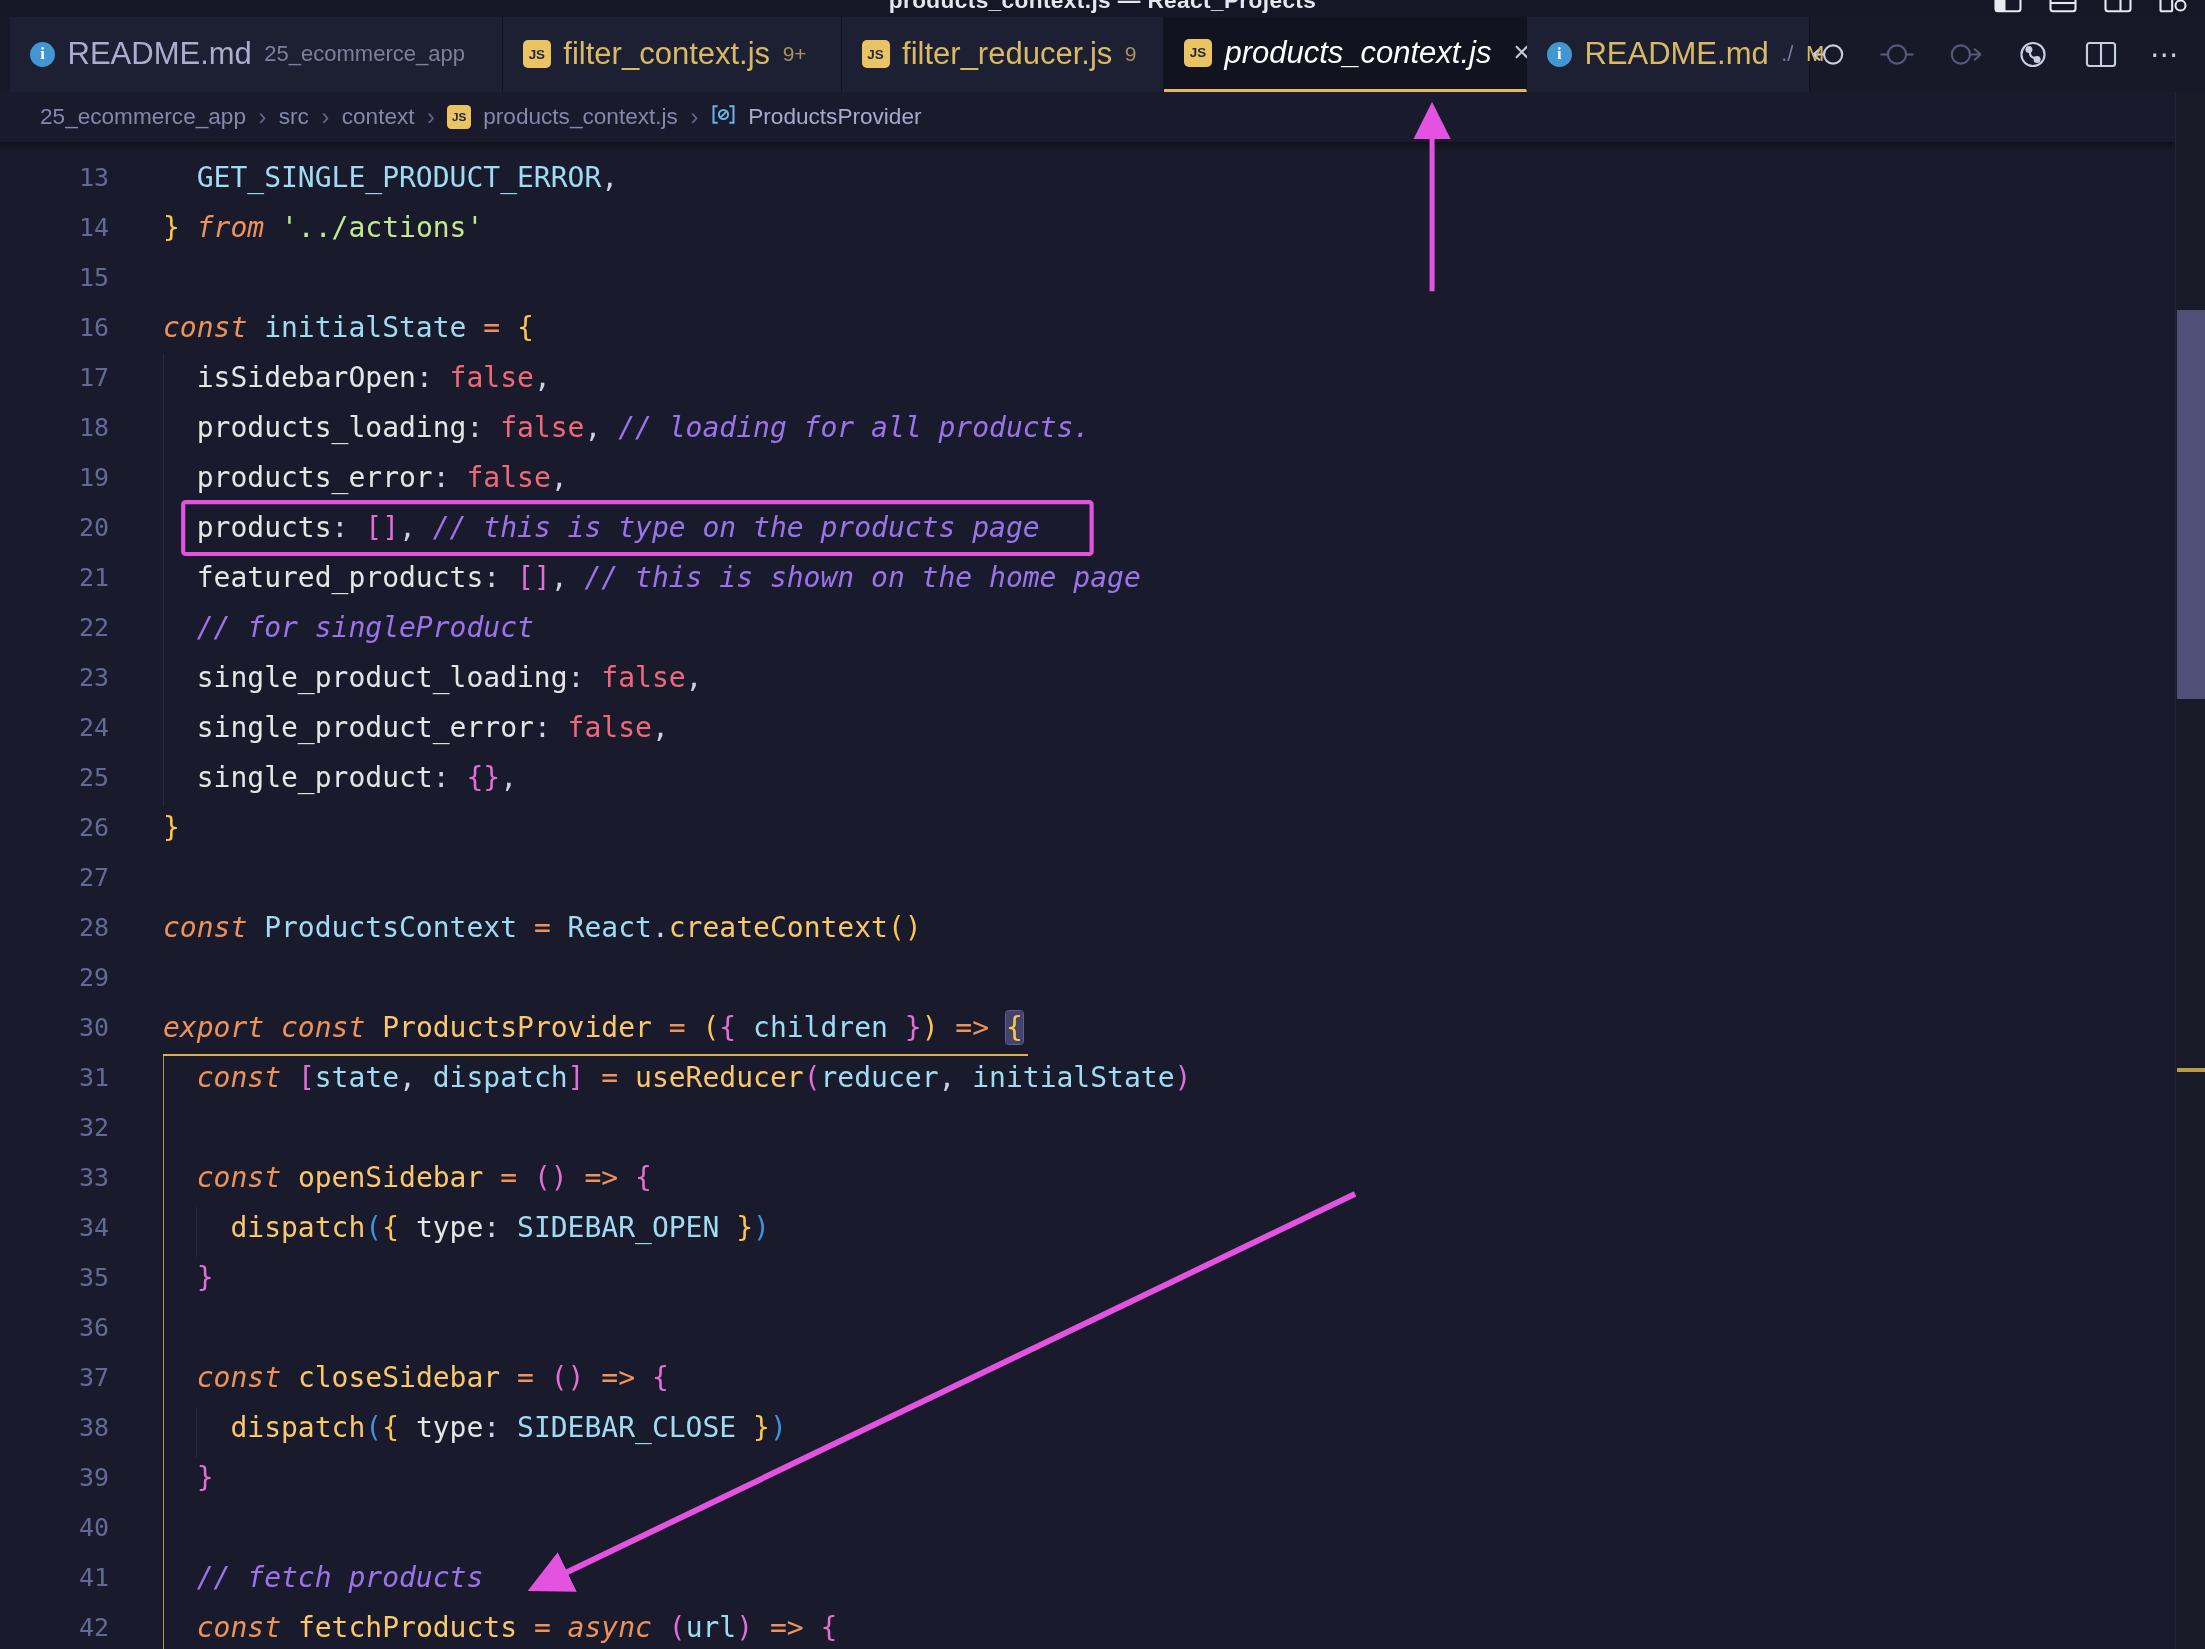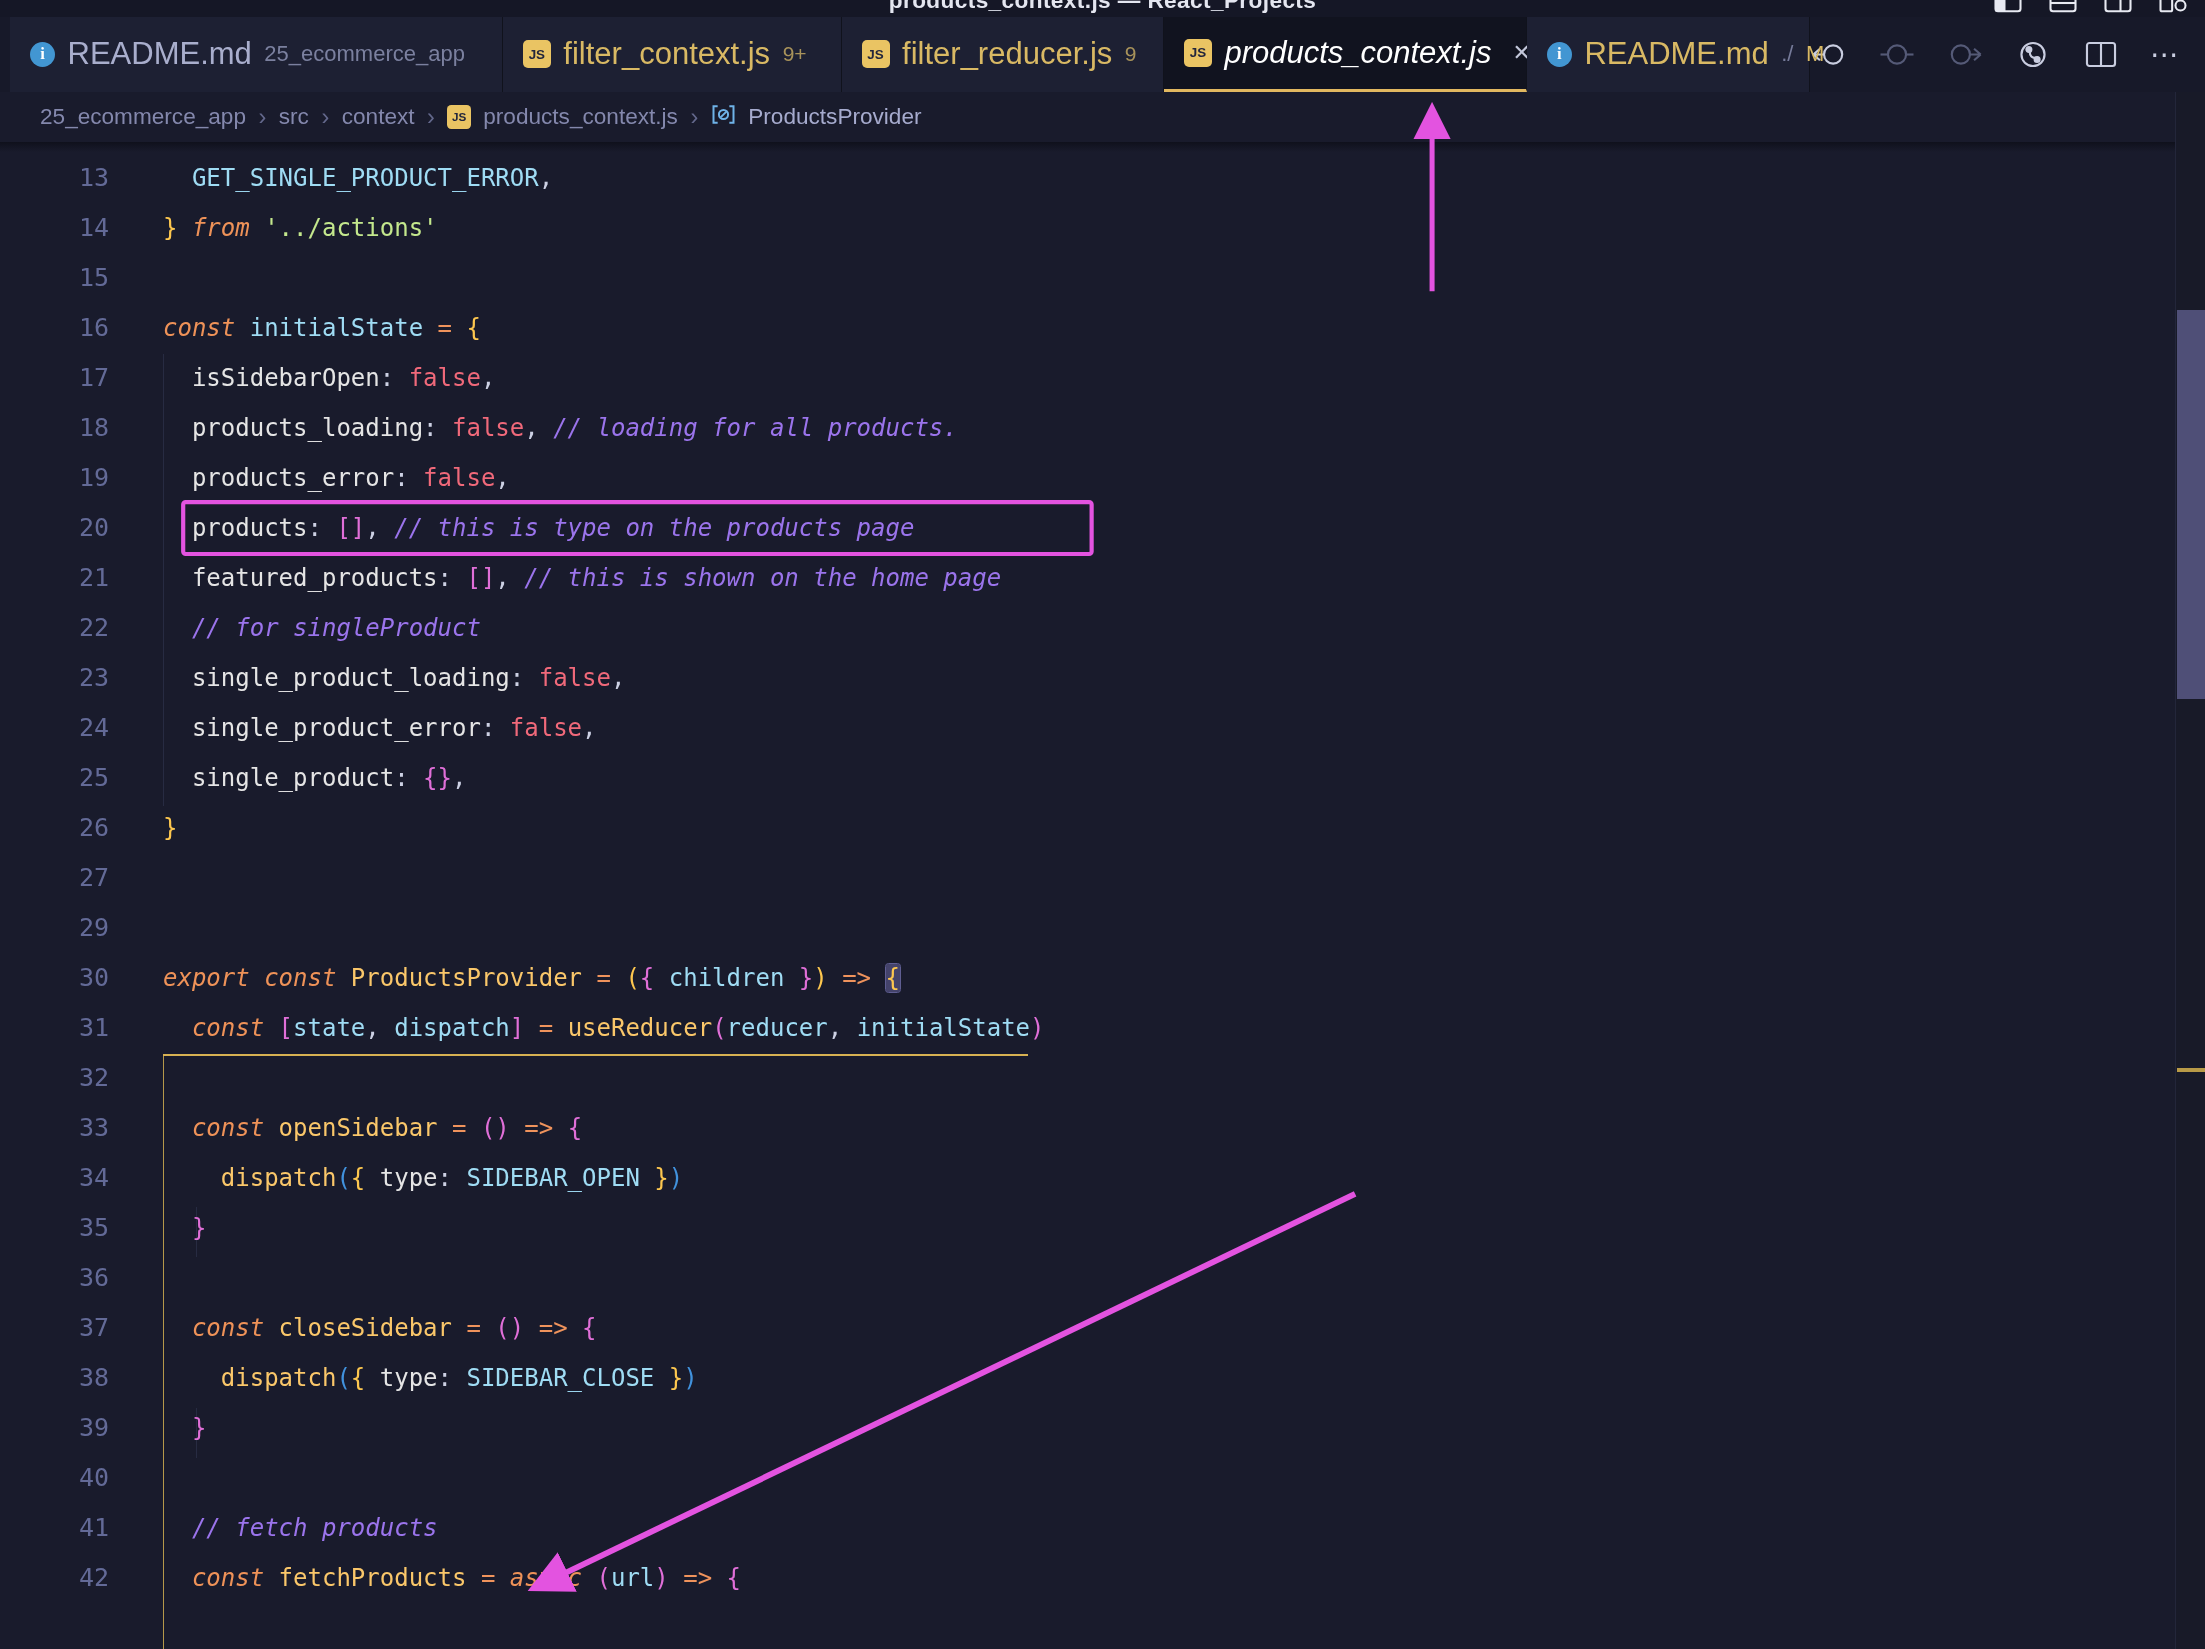--- a/index.html
+++ b/index.html
@@ -44,21 +44,21 @@
 
   
   .editor { position:absolute; top:142px; left:0; right:30px; bottom:0; overflow:hidden;padding-left:23px; }
   #guides { position:absolute; inset:0; z-index:0; }
   .guide { position:absolute; border-left:1.7px solid #272b42; }
   .guide.active { border-left:1.7px solid #b5984a; }
   .bracket-underline { position:absolute; height:2.1px; background:#d7b152; }
   #rows { position:absolute; top:11px; left:0; right:0; z-index:1; }
   .code-row { display:flex; height:50px; }
   .gutter-num { width:109px; flex:none; text-align:right; font-family:"DejaVu Sans Mono", monospace; font-size:25px; line-height:50px; color:#636a97; }
-  .line-content { margin-left:54px; font-family:"DejaVu Sans Mono", monospace; font-size:24px; line-height:50px; white-space:pre; }
+  .line-content { margin-left:54px; font-family:"DejaVu Sans Mono", monospace; font-size:28px; line-height:50px; white-space:pre; }
 
   
   .t-ws { color:#cdd1e4; }
   .t-kw { color:#ee9258; font-style:italic; }
   .t-fn { color:#fac76a; }
   .t-vr { color:#9fdcf4; }
   .t-pr { color:#e5e5e5; }
   .t-bl { color:#f0697a; }
   .t-st { color:#c4e88d; }
   .t-cm { color:#9b74ec; font-style:italic; }
@@ -255,20 +255,24 @@
       </div>
       <div class="code-row">
         <span class="gutter-num">26</span>
         <span class="line-content"><span class="t-b1">}</span></span>
       </div>
       <div class="code-row">
         <span class="gutter-num">27</span>
         <span class="line-content"></span>
       </div>
       <div class="code-row">
+        <span class="gutter-num">28</span>
+        <span class="line-content"><span class="t-kw">const</span><span class="t-ws"> </span><span class="t-vr">ProductsContext</span><span class="t-ws"> </span><span class="t-op">=</span><span class="t-ws"> </span><span class="t-vr">React</span><span class="t-pu">.</span><span class="t-fn">createContext</span><span class="t-b1">()</span></span>
+      </div>
+      <div class="code-row">
         <span class="gutter-num">29</span>
         <span class="line-content"></span>
       </div>
       <div class="code-row">
         <span class="gutter-num">30</span>
         <span class="line-content"><span class="t-kw">export</span><span class="t-ws"> </span><span class="t-kw">const</span><span class="t-ws"> </span><span class="t-fn">ProductsProvider</span><span class="t-ws"> </span><span class="t-op">=</span><span class="t-ws"> </span><span class="t-b1">(</span><span class="t-b2">{</span><span class="t-ws"> </span><span class="t-vr">children</span><span class="t-ws"> </span><span class="t-b2">}</span><span class="t-b1">)</span><span class="t-ws"> </span><span class="t-op">=&gt;</span><span class="t-ws"> </span><span class="t-hb">{</span></span>
       </div>
       <div class="code-row">
         <span class="gutter-num">31</span>
         <span class="line-content"><span class="t-ws">  </span><span class="t-kw">const</span><span class="t-ws"> </span><span class="t-b2">[</span><span class="t-vr">state</span><span class="t-pu">,</span><span class="t-ws"> </span><span class="t-vr">dispatch</span><span class="t-b2">]</span><span class="t-ws"> </span><span class="t-op">=</span><span class="t-ws"> </span><span class="t-fn">useReducer</span><span class="t-b2">(</span><span class="t-vr">reducer</span><span class="t-pu">,</span><span class="t-ws"> </span><span class="t-vr">initialState</span><span class="t-b2">)</span></span>

